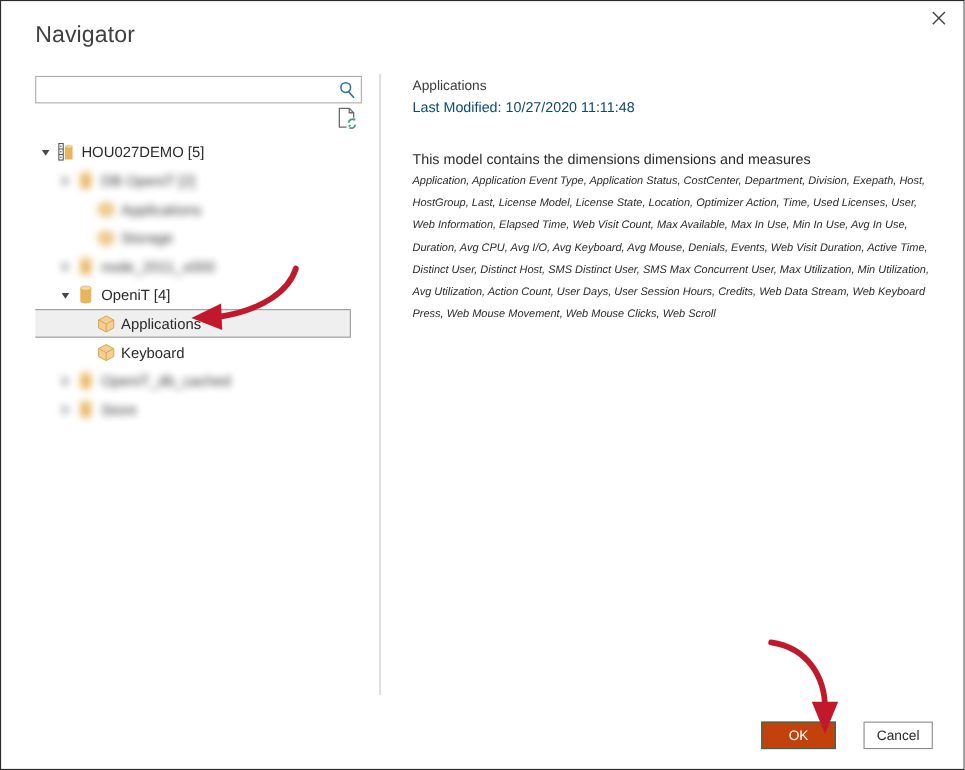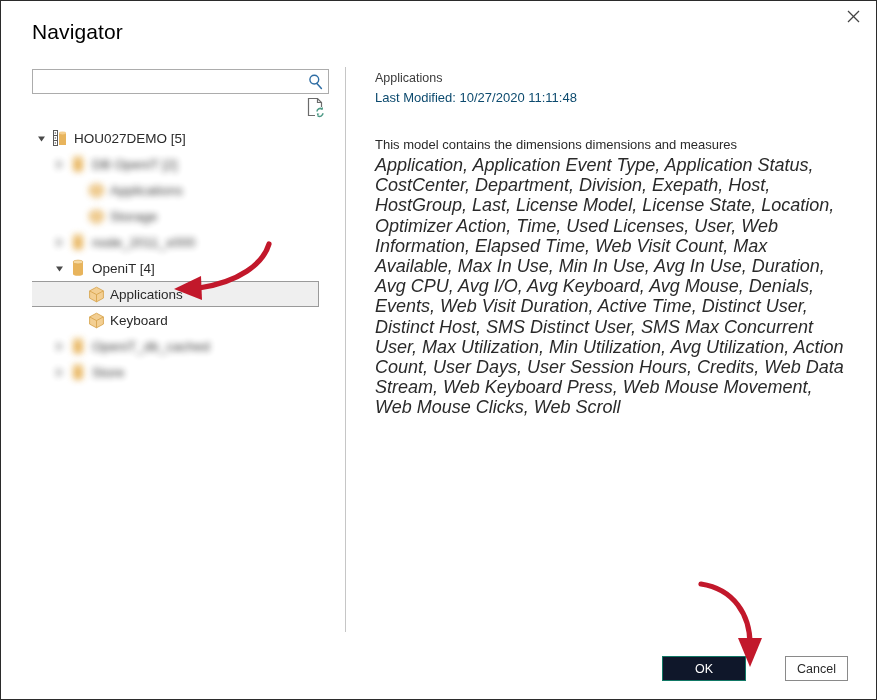--- a/index.html
+++ b/index.html
@@ -29,21 +29,21 @@
     position: absolute;
     left: 0; top: 0;
     width: 100%;
     height: 56px;
   }
   .dialog-title {
     position: absolute;
     left: 31px;
     top: 19px;
     font-size: 21px;
-    color: #000000;
+    color: #404040;
     letter-spacing: 0.1px;
   }
   .close-button {
     position: absolute;
     right: 0;
     top: 0;
     width: 45px;
     height: 30px;
     display: flex;
     align-items: center;
@@ -190,21 +190,21 @@
     color: #0c4a6e;
     line-height: 20px;
   }
   .rp-intro {
     margin-top: 27px;
     font-size: 13px;
     color: #2a2a2a;
     line-height: 20px;
   }
   .rp-measures {
-    font-size: 18px;
+    font-size: 10px;
     font-style: italic;
     color: #2a2a2a;
     line-height: 20.2px;
     text-align: left;
     width: 470px;
   }
 
   
   .footer {
     position: absolute;
@@ -217,23 +217,23 @@
     position: absolute;
     bottom: 18px;
     height: 25px;
     font-family: "Liberation Sans", sans-serif;
     font-size: 12.5px;
     box-sizing: border-box;
     cursor: pointer;
     padding: 0;
   }
   .btn-ok {
-    right: 130px;
-    width: 84px;
-    background: #0f172a;
+    right: 116px;
+    width: 68px;
+    background: #c2410c;
     color: #ffffff;
     border: 1px solid #117865;
   }
   .btn-cancel {
     right: 28px;
     width: 63px;
     background: #ffffff;
     color: #2a2a2a;
     border: 1px solid #8a8a8a;
   }

